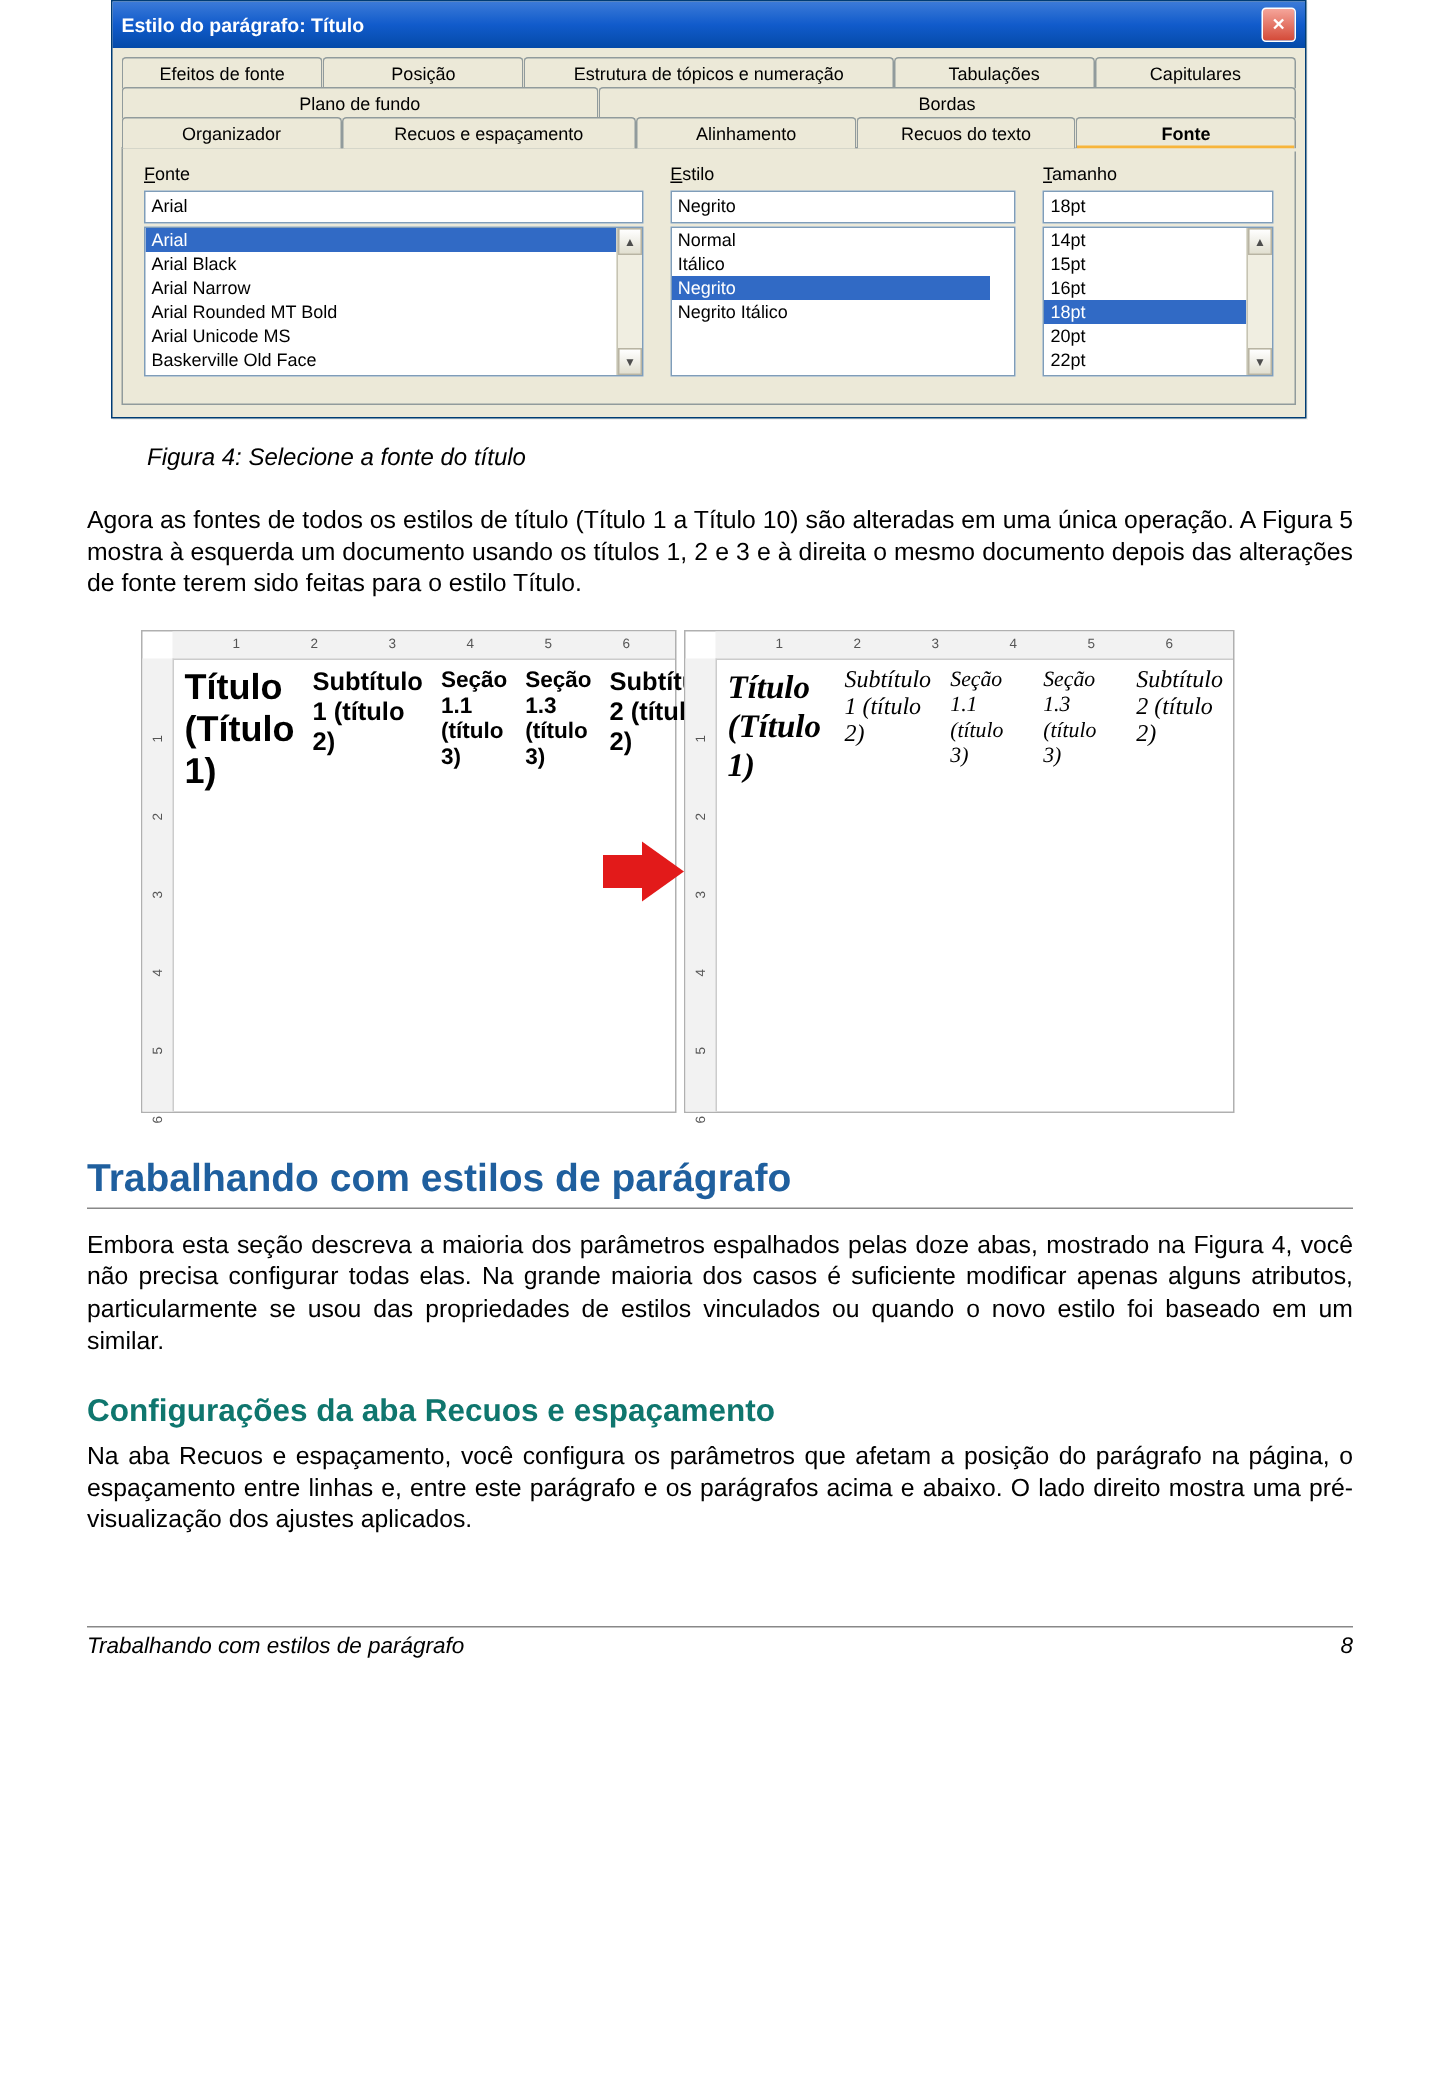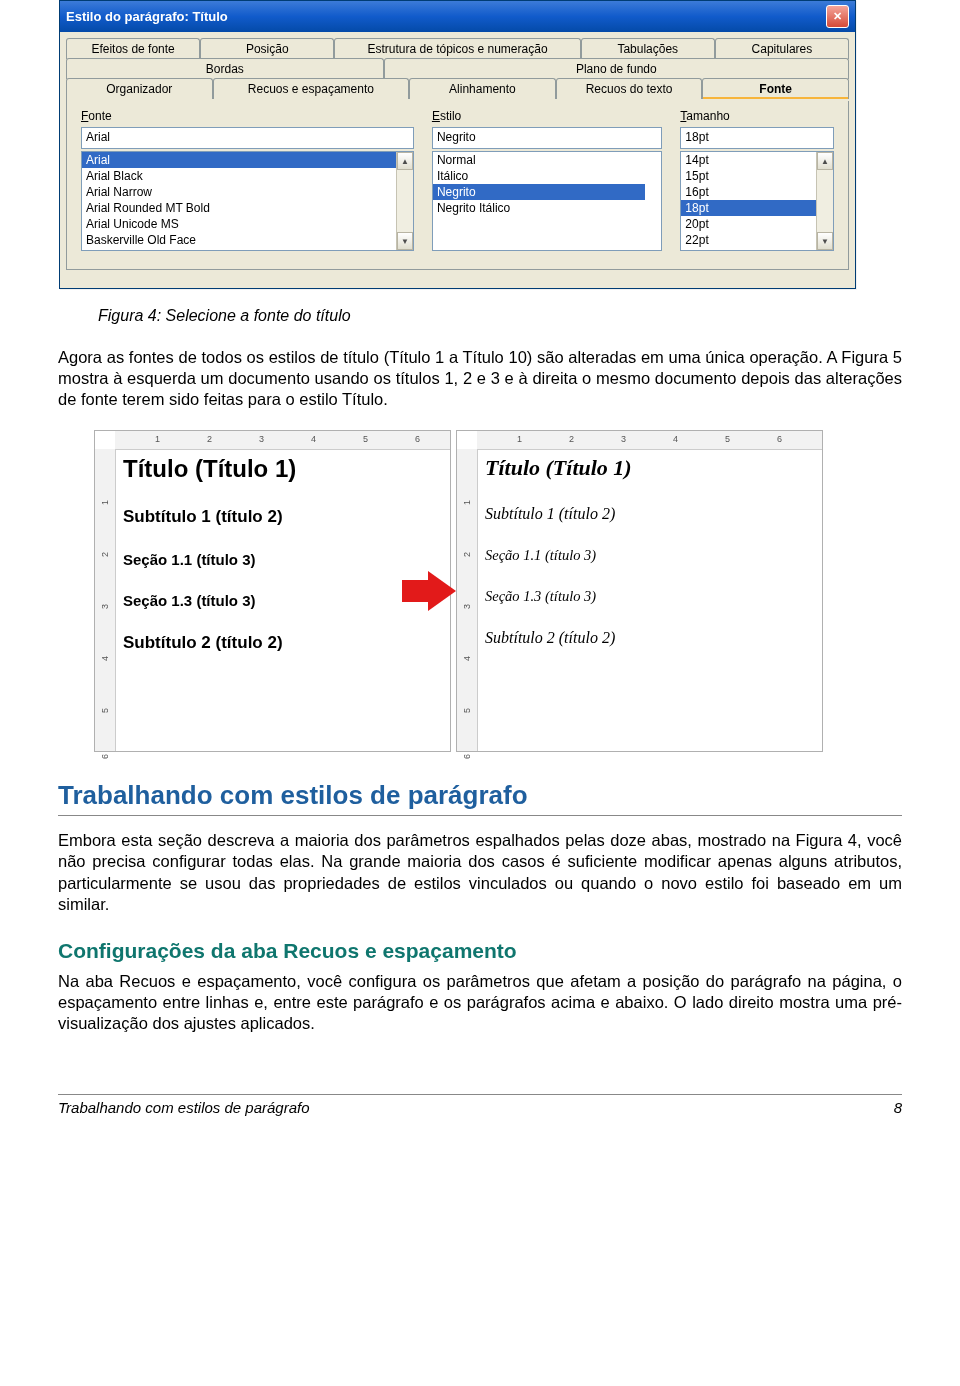--- a/index.html
+++ b/index.html
@@ -11,21 +11,21 @@
   }
   .page {
     padding: 0 58px 20px 58px;
     position: relative;
   }
   
   .dialog {
     border: 1px solid #003c74;
     background: #ece9d8;
     width: 795px;
-    margin: 0 0 8px 1px;
+    margin: 0 0 8px 16px;
     box-shadow: 1px 1px 0 rgba(0,0,0,.05);
   }
   .titlebar {
     background: linear-gradient(180deg,#3c7bd8 0%,#115bcb 50%,#044aa8 100%);
     color:#fff;
     font-size:13px;
     font-family: Tahoma, sans-serif;
     font-weight: bold;
     padding: 4px 6px;
     display: flex;
@@ -39,21 +39,21 @@
     border: 1px solid #fff;
     border-radius: 3px;
     color:#fff;
     display:flex;
     align-items:center;
     justify-content:center;
     font-size:11px;
     font-weight:bold;
   }
   .tabs-area {
-    padding: 6px 6px 18px 6px;
+    padding: 6px 6px 8px 6px;
     font-family: Tahoma, sans-serif;
     font-size: 12px;
   }
   .tab-row {
     display: flex;
     gap: 0;
     margin-bottom: -1px;
   }
   .tab-row.row1 .tab { flex:1; }
   .tab-row.row2 .tab:nth-child(1){flex:2;}
@@ -180,21 +180,21 @@
     background:#f2f2f2;
     border-right:1px solid #ccc;
   }
   .ruler-v .vt {
     position:absolute; left:5px; font-size:9px; color:#555;
     transform: rotate(-90deg);
     transform-origin: left top;
   }
   .doccontent {
     position:absolute; top:24px; left:28px; right:6px; bottom:0;
-    display:flex; flex-direction:column; gap:24px;
+    display:flex; flex-direction:row; gap:12px;
   }
   .t1b { font-size:24px; font-weight:bold; font-family: Arial, sans-serif;}
   .t2b { font-size:17px; font-weight:bold; font-family: Arial, sans-serif;}
   .t3b { font-size:15px; font-weight:bold; font-family: Arial, sans-serif;}
   .t1i { font-size:22px; font-weight:bold; font-style:italic; font-family: "Times New Roman", serif;}
   .t2i { font-size:16px; font-style:italic; font-family: "Times New Roman", serif;}
   .t3i { font-size:14.5px; font-style:italic; font-family: "Times New Roman", serif;}
   .arrow {
     width: 58px;
     height: 40px;
@@ -261,22 +261,22 @@
     </div>
     <div class="tabs-area">
       <div class="tab-row row1">
         <div class="tab">Efeitos de fonte</div>
         <div class="tab">Posição</div>
         <div class="tab" style="flex:2">Estrutura de tópicos e numeração</div>
         <div class="tab">Tabulações</div>
         <div class="tab">Capitulares</div>
       </div>
       <div class="tab-row row2">
+        <div class="tab">Plano de fundo</div>
         <div class="tab">Bordas</div>
-        <div class="tab">Plano de fundo</div>
       </div>
       <div class="tab-row row3">
         <div class="tab">Organizador</div>
         <div class="tab" style="flex:1.4">Recuos e espaçamento</div>
         <div class="tab">Alinhamento</div>
         <div class="tab">Recuos do texto</div>
         <div class="tab active">Fonte</div>
       </div>
       <div class="tab-panel">
         <div class="col3">

